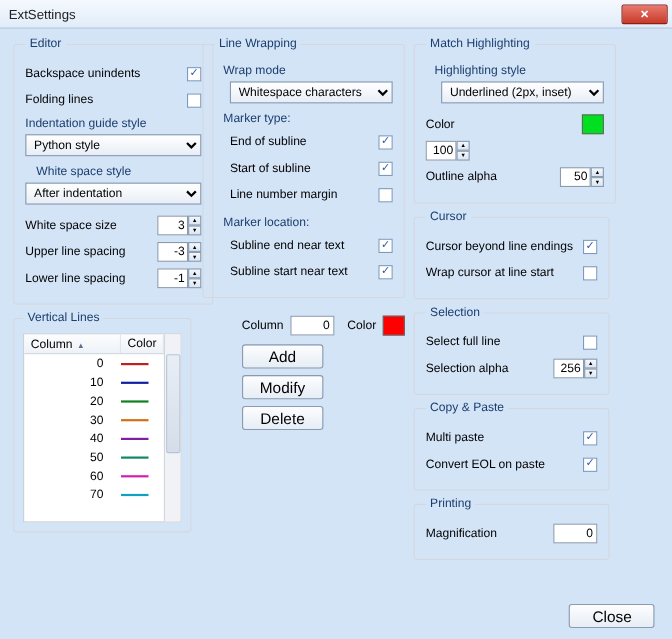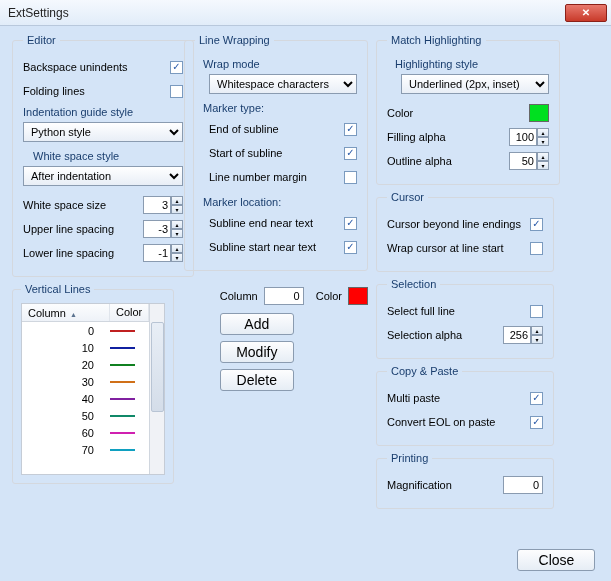--- a/index.html
+++ b/index.html
@@ -225,21 +225,20 @@
     <fieldset>
       <legend>Match Highlighting</legend>
       <div class="subhead">Highlighting style</div>
       <div class="indent"><select class="wide"><option>Underlined (2px, inset)</option></select></div>
       <div style="height:6px"></div>
       <div class="row">
           <span class="lbl">Color</span>
           <span class="swatch" style="background:#00e020"></span>
         </div>
       <div class="row">
-          <span class="lbl">Filling alpha</span>
           <div class="spin">
             <input value="100" style="">
             <div class="btns">
               <div class="sb">▴</div>
               <div class="sb">▾</div>
             </div>
           </div>
         </div>
       <div class="row">
           <span class="lbl">Outline alpha</span>

